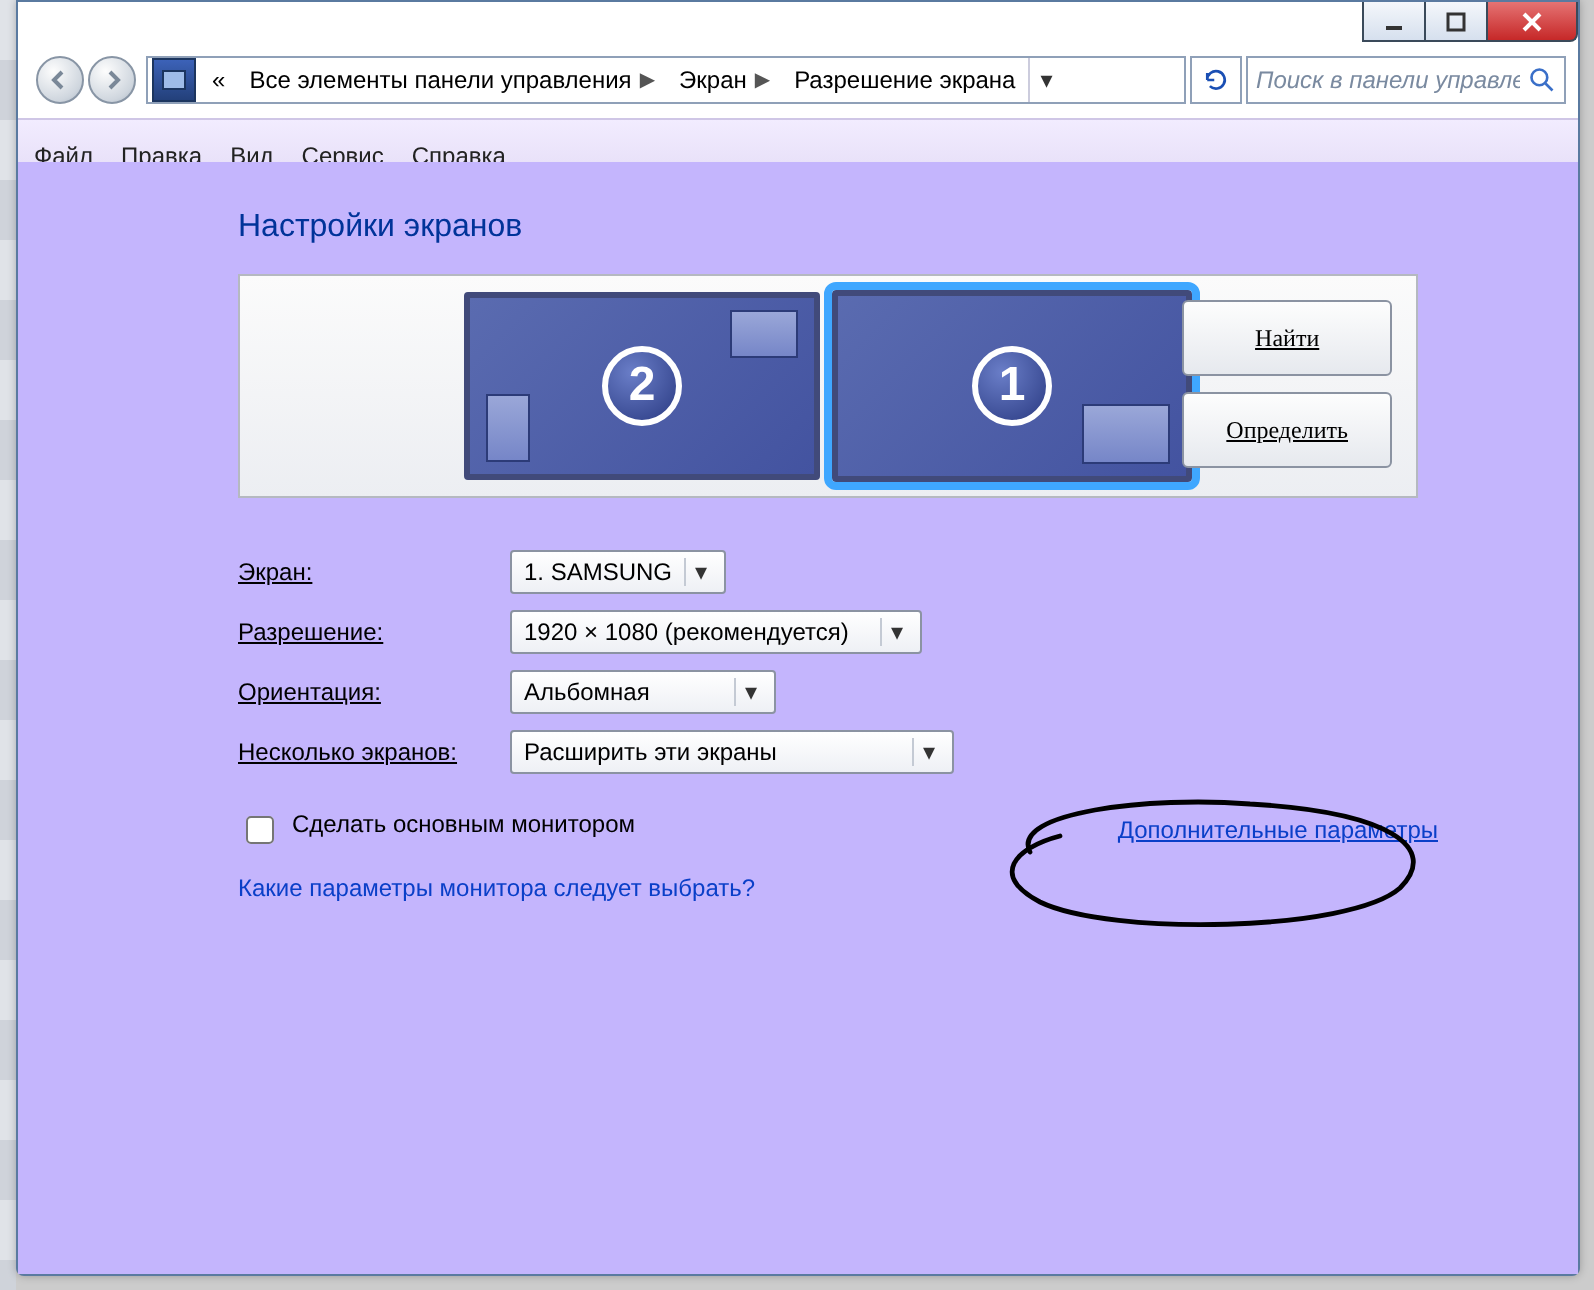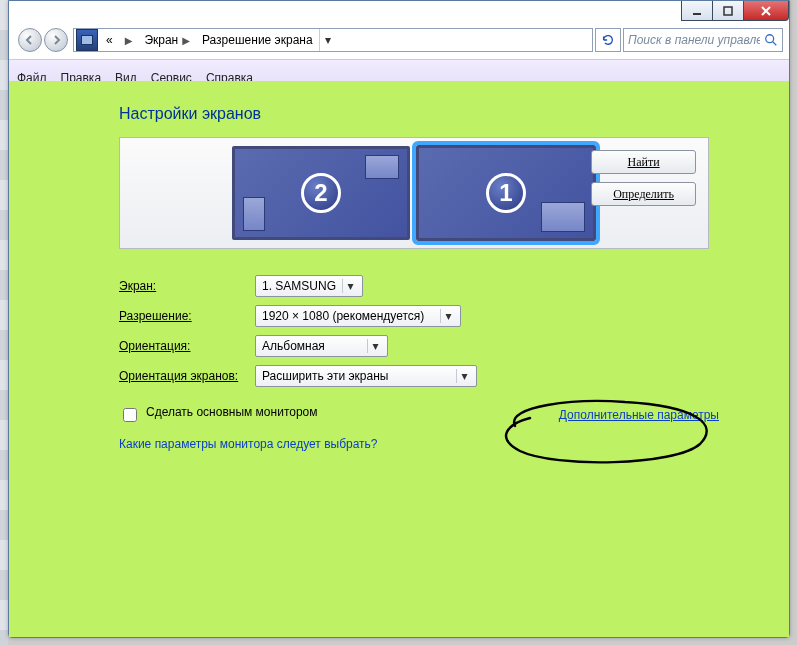--- a/index.html
+++ b/index.html
@@ -81,21 +81,21 @@
     background:linear-gradient(#f2ecff,#e3dbf5);
     border-top:1px solid #cfc6e6; border-bottom:1px solid #b6accc;
     display:flex; align-items:center; padding-left:8px; gap:14px;
   }
   .menubar span{ color:#222; }
   .menubar span u{text-decoration:underline;}
 
   
   .content{
     position:absolute; left:0; right:0; top:80px; bottom:0;
-    background:#bef264;
+    background:#c4b5fd;
     padding:24px 20px 20px 110px;
     overflow:visible;
   }
   .page-title{
     color:#003399; font-size:16px; margin-bottom:14px;
   }
 
   
   .preview-panel{
     border:1px solid #b5b9c0; width:590px; height:112px;
@@ -125,21 +125,21 @@
   .mon2 .deco.b{ width:22px; height:34px; bottom:6px; left:8px;}
   .mon1 .deco.c{ width:44px; height:30px; bottom:6px; right:8px;
     background-image:linear-gradient(#9aa7d8,#7686c8),
       repeating-linear-gradient(90deg,#cfd6f0 0 3px,transparent 3px 6px);
   }
 
   .side-btns{
     position:absolute; right:12px; top:12px; display:flex; flex-direction:column; gap:8px;
   }
   .win-btn{
-    min-width:104px; height:24px; font:12px "Segoe UI";
+    min-width:104px; height:38px; font:12px "Segoe UI";
     background:linear-gradient(#fdfdfd,#e6e9ee);
     border:1px solid #8b93a2; border-radius:3px;
     padding:0 21px;
   }
   .win-btn u{text-decoration:underline;}
   .win-btn:disabled{ color:#9aa0aa; }
 
   
   .form-row{ display:flex; align-items:center; height:30px; }
   .form-row label{ width:136px; }
@@ -221,20 +221,21 @@
             <path d="M4 1 8 5 4 9" fill="none" stroke="#7a8898" stroke-width="2"></path>
           </svg>
       </div>
     </div>
     <div class="breadcrumb">
       <div class="bc-icon"></div>
       <div class="seg">
           <span>«</span>
         </div>
       <div class="seg">
+        <span>Все элементы панели управления</span>
         <span class="chev">▶</span>
       </div>
       <div class="seg">
         <span>Экран</span>
         <span class="chev">▶</span>
       </div>
       <div class="seg">
         <span>Разрешение экрана</span>
       </div>
       <div class="bc-drop">▾</div>
@@ -298,21 +299,21 @@
 
     <div class="form-row">
       <label><u>Ориентация:</u></label>
       <div class="combo w3">
         <span>Альбомная</span>
         <span class="arrow">▾</span>
       </div>
     </div>
 
     <div class="form-row">
-      <label><u>Ориентация экранов:</u></label>
+      <label><u>Несколько экранов:</u></label>
       <div class="combo w4">
         <span>Расширить эти экраны</span>
         <span class="arrow">▾</span>
       </div>
     </div>
 
     <div class="checkbox-row">
       <div class="cb">
         <input type="checkbox" style="">
         <span>Сделать основным монитором</span>

